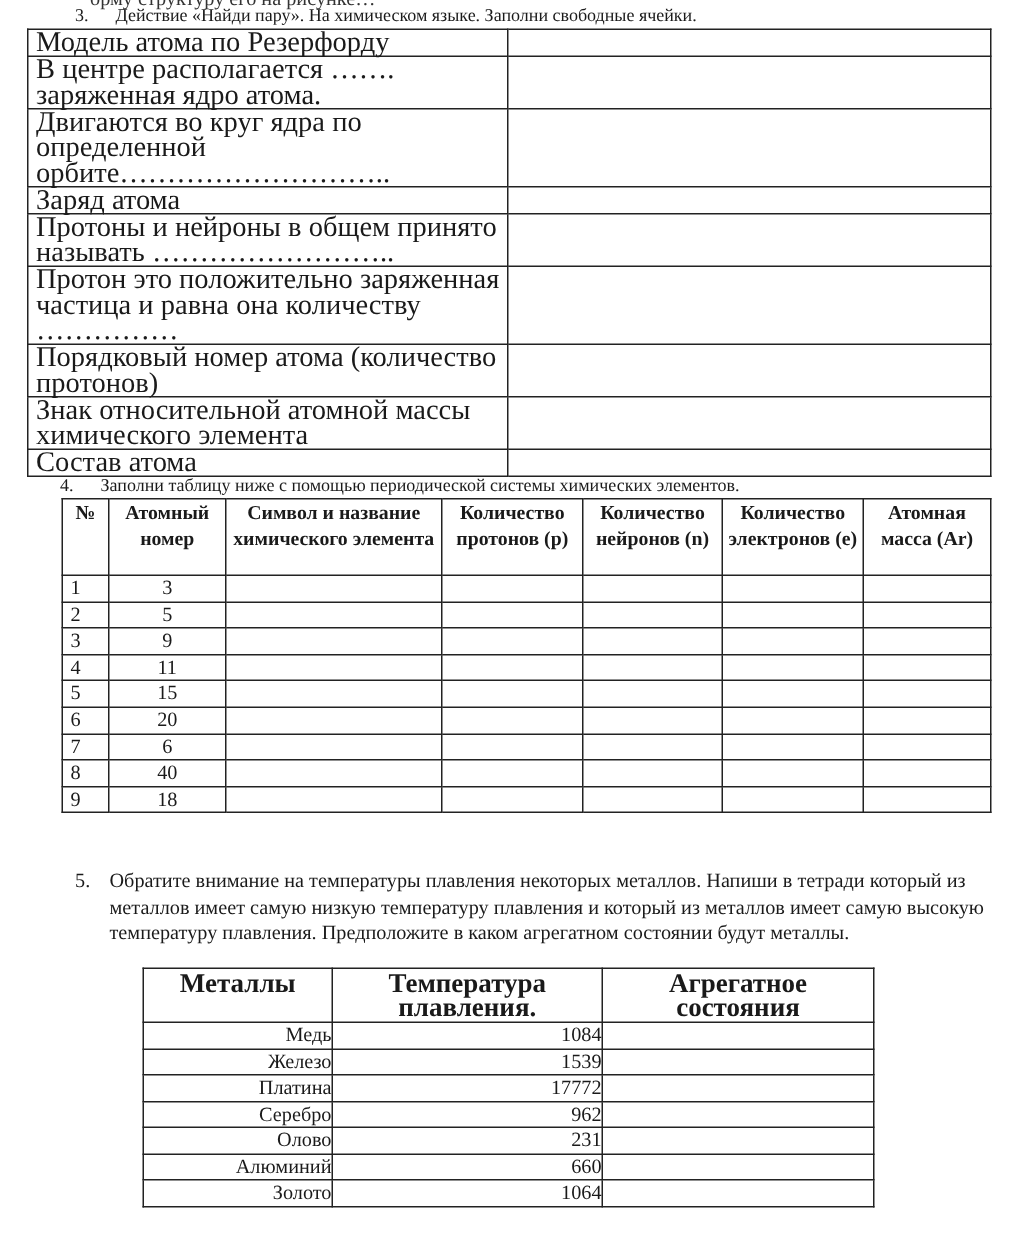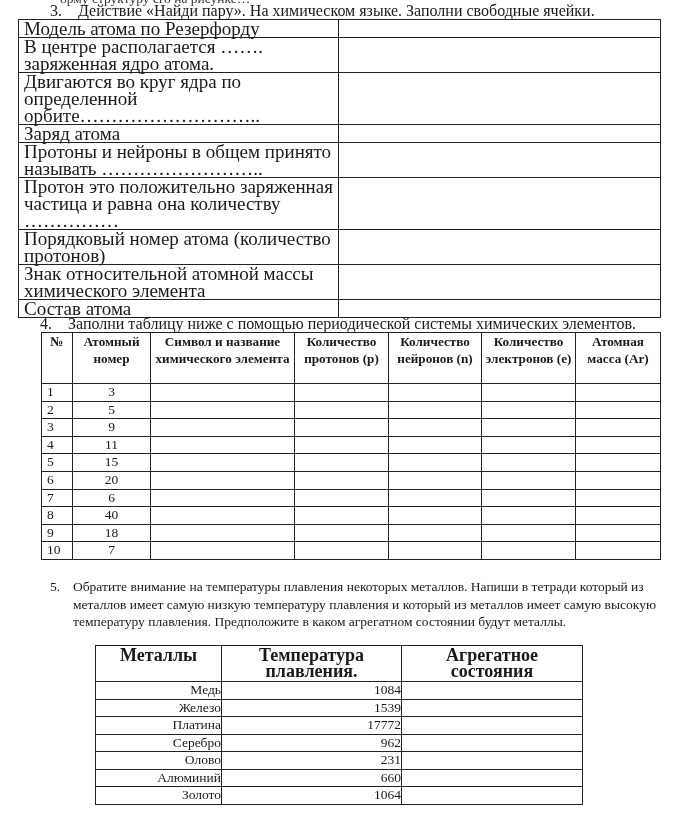--- a/index.html
+++ b/index.html
@@ -1,21 +1,21 @@
 <!DOCTYPE html>
 <html><head>
   <meta charset="utf-8">
   <style>
     html, body { margin: 0; padding: 0; }
     body {
       width: 680px; height: 825px; background: #ffffff; position: relative; overflow: hidden;
       font-family: "Liberation Serif", "DejaVu Serif", serif; color: #1a1a1a; font-size: 13.5px;
     }
     .cut-line { position: absolute; left: 60px; top: -9px; font-size: 13.5px; white-space: nowrap; color: #333; }
-    .task-title { position: absolute; font-size: 16px; white-space: nowrap; line-height: 15px; }
+    .task-title { position: absolute; font-size: 12px; white-space: nowrap; line-height: 15px; }
     .task-num { display: inline-block; }
     table { position: absolute; border-collapse: collapse; table-layout: fixed; }
     td, th { border: 1.2px solid #222; padding: 0 0 0 5px; vertical-align: top; line-height: 17px; font-weight: normal; text-align: left; }
     #t3 { left: 18px; top: 19px; width: 642px; }
     #t3 td { font-size: 19px; }
     #t4 { left: 41px; top: 332px; width: 619px; }
     #t4 th { font-weight: bold; text-align: center; padding: 0 2px; font-size: 13.2px; line-height: 17px; vertical-align: top; }
     #t4 td { text-align: center; padding: 0; font-size: 13.5px; height: 16.6px; line-height: 16px; }
     #t4 td.num-cell { text-align: left; padding-left: 5px; }
     #t5 { left: 95px; top: 645px; width: 487px; }
@@ -181,29 +181,20 @@
       </tr>
       <tr>
         <td class="num-cell">9</td>
         <td>18</td>
         <td></td>
         <td></td>
         <td></td>
         <td></td>
         <td></td>
       </tr>
-      <tr>
-        <td class="num-cell">10</td>
-        <td>7</td>
-        <td></td>
-        <td></td>
-        <td></td>
-        <td></td>
-        <td></td>
-      </tr>
     </tbody>
 </table>
 
 <div class="task5-text">
   <span class="num">5.</span>
   <div class="body">Обратите внимание на температуры плавления некоторых металлов. Напиши в тетради который из металлов имеет самую низкую температуру плавления и который из металлов имеет самую высокую температуру плавления. Предположите в каком агрегатном состоянии будут металлы.</div>
 </div>
 
 <table id="t5">
   <colgroup>

